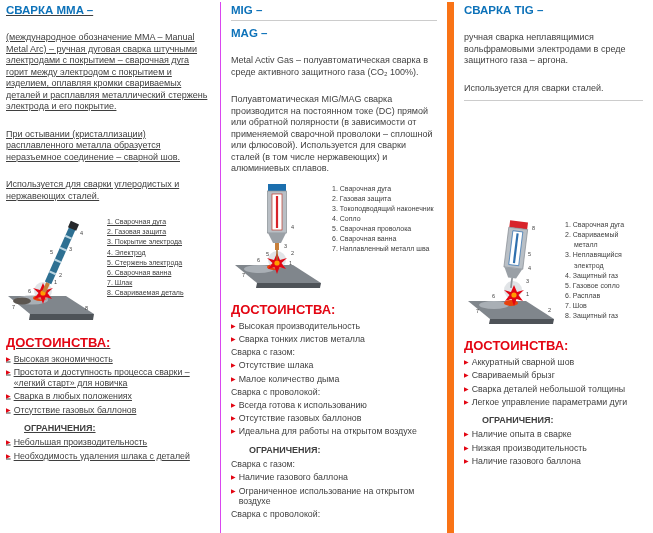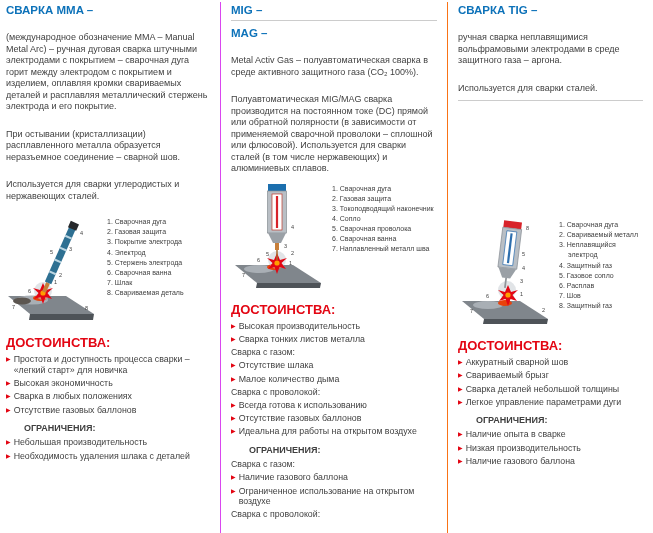--- a/index.html
+++ b/index.html
@@ -4,23 +4,23 @@
 <style>
   * { box-sizing: border-box; }
   html, body { margin: 0; padding: 0; }
   body {
     width: 653px; height: 533px; background: #ffffff;
     font-family: "Liberation Sans", sans-serif;
     color: #3f3f3f; overflow: hidden;
   }
   .page { display: flex; width: 653px; height: 533px; padding: 2px 0 0 4px; }
   .col  { padding: 1px 10px 0 2px; }
-  .col1 { width: 216px; }
+  .col1 { width: 216px; text-decoration: underline; }
   .col2 { width: 227px; border-left: 1px solid #d946ef; padding-left: 10px; }
-  .col3 { width: 206px; border-left: 1px solid #f97316; padding-left: 10px; }
+  .col3 { width: 206px; border-left: 7px solid #f97316; padding-left: 10px; }
 
   h1.head { font-size: 11.5px; font-weight: bold; color: #0d72b9; margin: 1px 0 4px; }
   p.body  { font-size: 9px; line-height: 1.28; margin: 16px 0 6px; }
   .hr     { border-top: 1px solid #cccccc; margin: 4px 0 6px; }
 
   .diagram-row { display: flex; gap: 5px; align-items: flex-start; }
   .col1 .diagram-row { margin-top: 12px; }
   .col2 .diagram-row { margin-top: 5px; }
   .col3 .diagram-row { margin-top: 116px; }
   svg.diag { width: 96px; height: 108px; flex: 0 0 96px; }
@@ -92,25 +92,25 @@
           <li>6. Сварочная ванна</li>
           <li>7. Шлак</li>
           <li>8. Свариваемая деталь</li>
         </ul>
     </div>
 
     <h2 class="adv">ДОСТОИНСТВА:</h2>
     <ul class="points">
         <li>
           <span class="arr">▶</span>
+          <span class="txt">Высокая экономичность</span>
+        </li>
+        <li>
+          <span class="arr">▶</span>
           <span class="txt">Простота и доступность процесса сварки – «легкий старт» для новичка</span>
-        </li>
-        <li>
-          <span class="arr">▶</span>
-          <span class="txt">Высокая экономичность</span>
         </li>
         <li>
           <span class="arr">▶</span>
           <span class="txt">Сварка в любых положениях</span>
         </li>
         <li>
           <span class="arr">▶</span>
           <span class="txt">Отсутствие газовых баллонов</span>
         </li>
       </ul>

